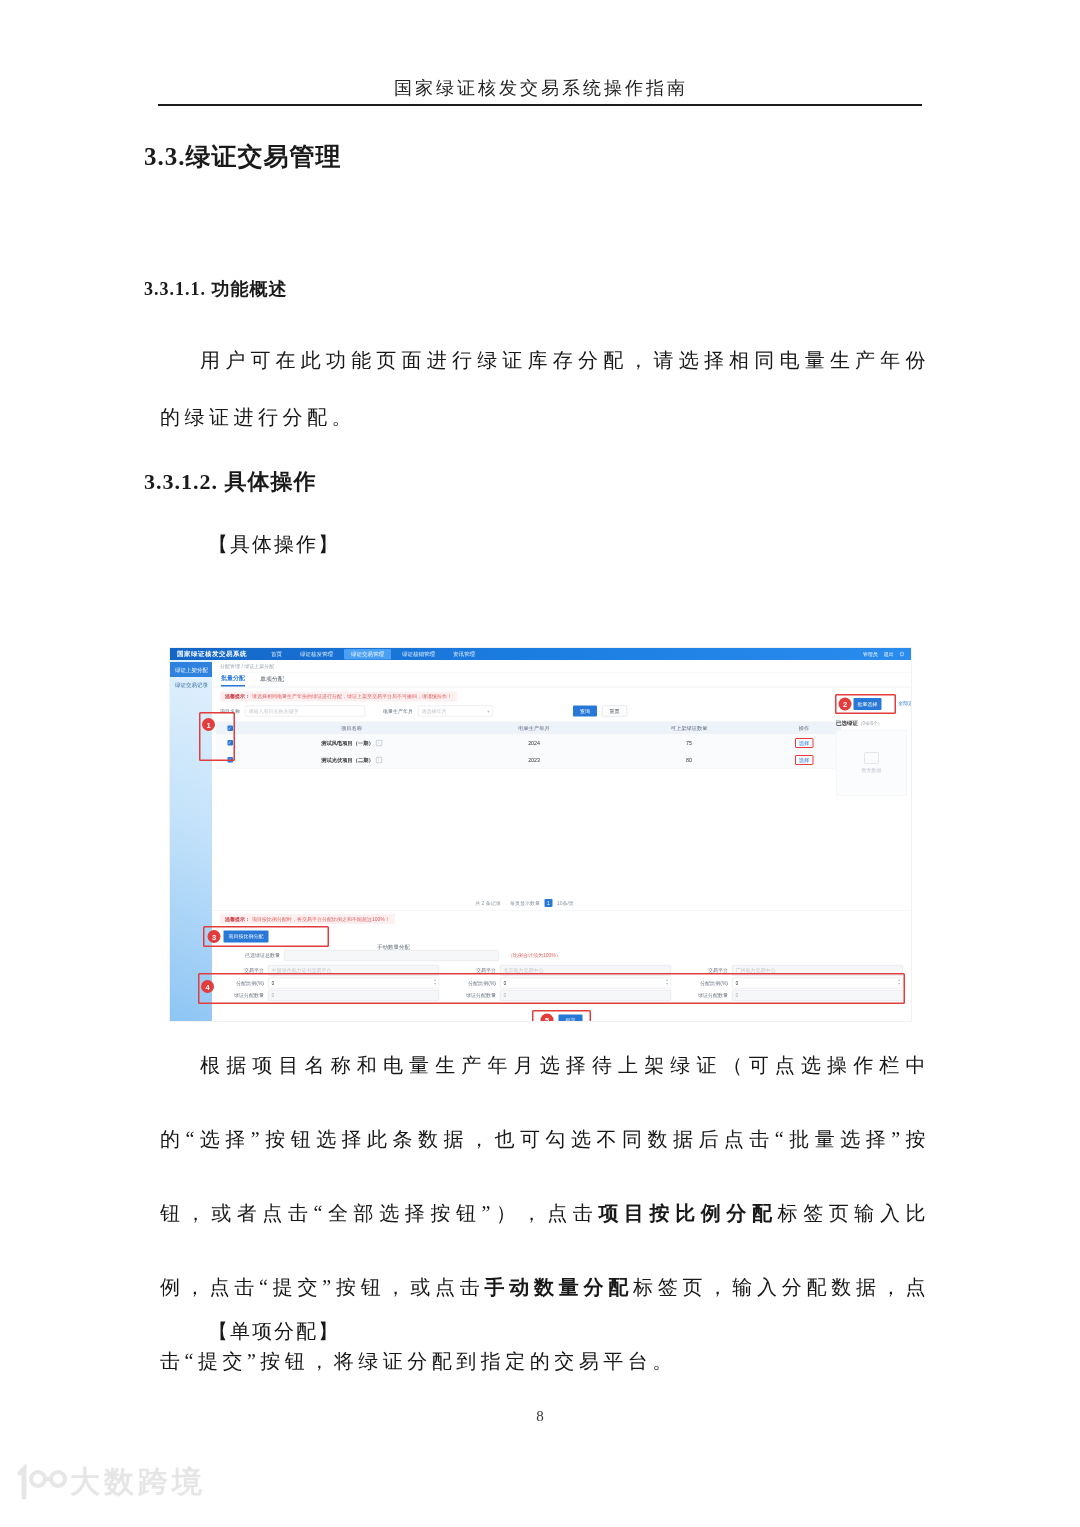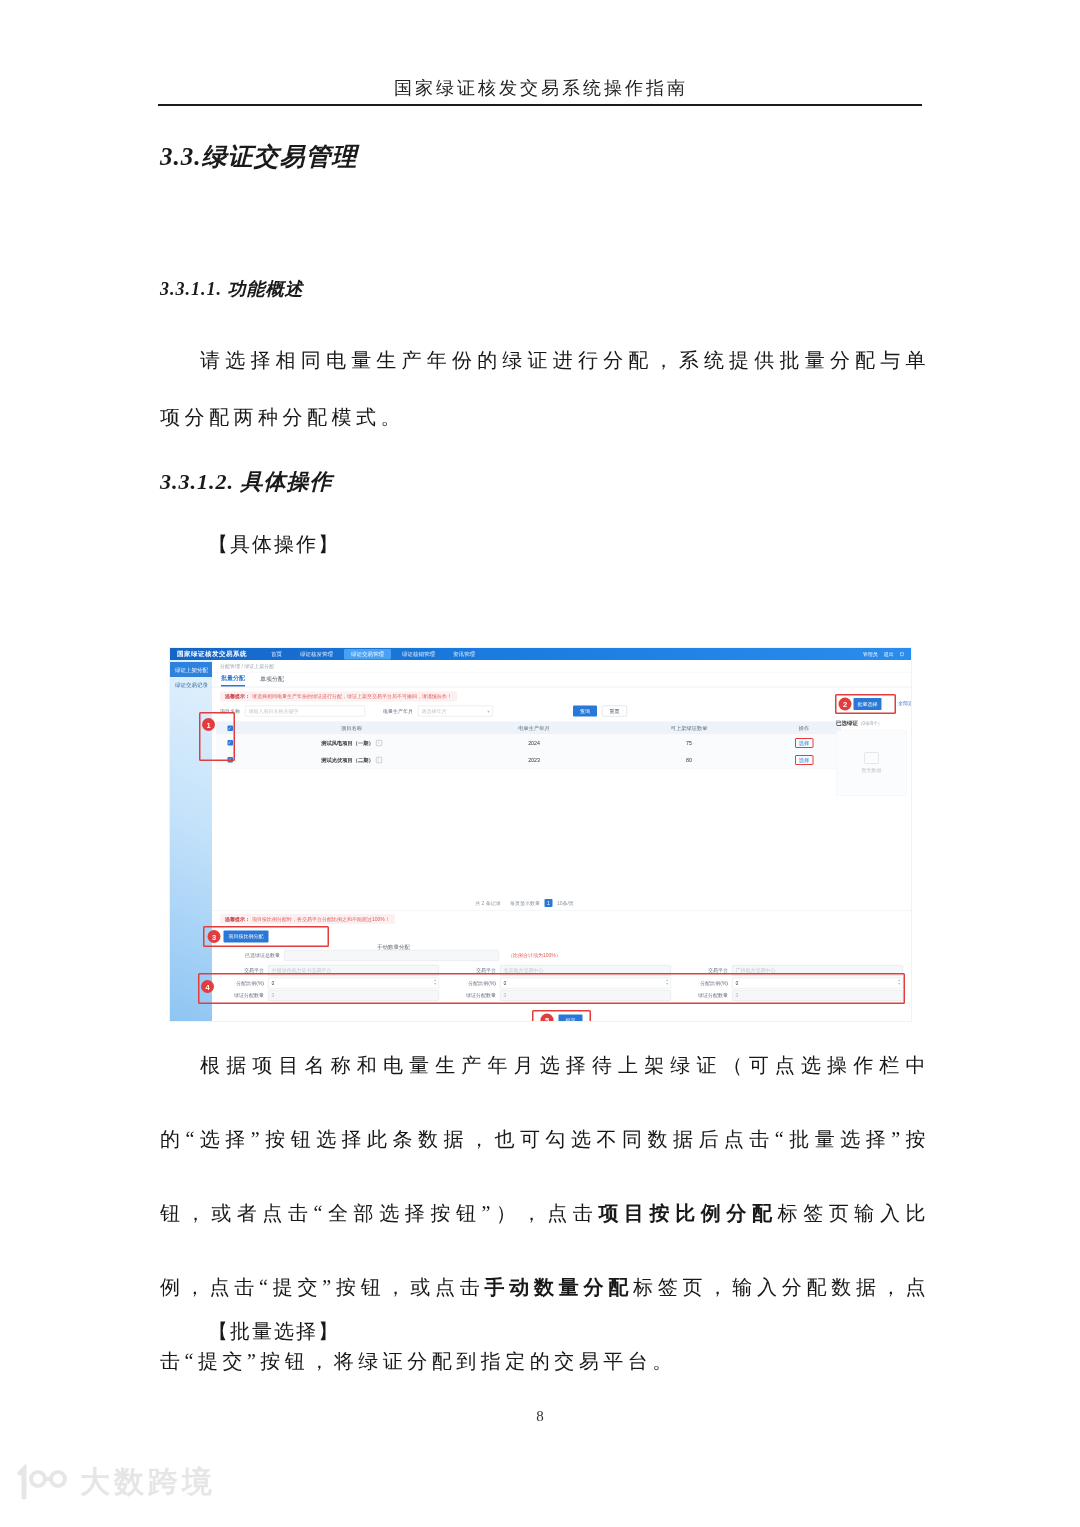--- a/index.html
+++ b/index.html
@@ -3,36 +3,36 @@
 <meta charset="utf-8">
 <style>
   html,body{margin:0;padding:0;background:#fff;}
   .page{position:relative;width:1080px;height:1527px;background:#fff;overflow:hidden;
         font-family:"Liberation Serif",serif;color:#1a1a1a;}
 
   
   .doc-header{position:absolute;top:76px;left:160px;width:762px;text-align:center;
               font-size:18px;letter-spacing:3px;color:#222;}
   .doc-rule{position:absolute;top:104px;left:158px;width:764px;height:2px;background:#1c1c1c;}
-  .h-sec{position:absolute;left:160px;font-weight:bold;letter-spacing:1px;font-style:italic;}
+  .h-sec{position:absolute;left:144px;font-weight:bold;letter-spacing:1px;}
   .h1a{top:140px;font-size:25px;}
   .h1b{top:208px;font-size:25px;}
   .h2a{top:277px;font-size:18px;}
   .h2b{top:467px;font-size:22px;}
   .doc-p{position:absolute;left:160px;width:770px;font-size:20px;line-height:57px;
          letter-spacing:4.5px;text-align:justify;color:#181818;}
   .p1{top:332px;text-indent:2em;}
   .p2{top:586px;text-indent:2em;letter-spacing:3px;}
   .p3{top:1028px;text-indent:2em;line-height:74px;}
   .bracket{position:absolute;left:208px;font-size:20px;letter-spacing:2px;color:#181818;}
   .bk1{top:531px;}
   .bk2{top:1318px;}
   .page-num{position:absolute;top:1408px;left:0;width:1080px;text-align:center;
             font-size:15px;color:#333;}
-  .watermark{position:absolute;left:14px;top:1462px;display:flex;align-items:center;gap:10px;
+  .watermark{position:absolute;left:14px;top:1462px;display:flex;align-items:center;
              color:#e4e4e4;}
   .watermark .wm-text{font-family:"Liberation Sans",sans-serif;font-size:30px;font-weight:bold;
                       letter-spacing:4px;color:#e6e6e6;}
 
   
   .shot{position:absolute;left:170px;top:648px;width:741px;height:373px;overflow:hidden;
         box-shadow:0 0 0 1px #f2f2f2;}
   .app{position:relative;width:1482px;height:746px;transform:scale(.5);transform-origin:top left;
        font-family:"Liberation Sans",sans-serif;background:#fff;filter:blur(.35px);}
 
@@ -149,21 +149,21 @@
 <body>
 
 <div class="page">
 
   <div class="doc-header">国家绿证核发交易系统操作指南</div>
   <div class="doc-rule"></div>
 
   <div class="h-sec h1a">3.3.绿证交易管理</div>
   <div class="h-sec h2a">3.3.1.1. 功能概述</div>
 
-  <div class="doc-p p1">请选择相同电量生产年份的绿证进行分配，系统提供批量分配与单项分配两种分配模式。</div>
+  <div class="doc-p p1">用户可在此功能页面进行绿证库存分配，请选择相同电量生产年份的绿证进行分配。</div>
 
   <div class="h-sec h2b">3.3.1.2. 具体操作</div>
   <div class="bracket bk1">【具体操作】</div>
 
 
   <div class="shot">
     <div class="app">
 
       <div class="topbar">
         <span class="logo">国家绿证核发交易系统</span>
@@ -352,21 +352,21 @@
       </div>
 
       <div class="ann-box box4"></div>
       <span class="ann-circle cir4">4</span>
 
     </div>
   </div>
 
   <div class="doc-p p3"><span>根据项目名称和电量生产年月选择待上架绿证（可点选操作栏中的“选择”按钮选择此条数据，也可勾选不同数据后点击“批量选择”按钮，或者点击“全部选择按钮”），点击</span><b>项目按比例分配</b><span>标签页输入比例，点击“提交”按钮，或点击</span><b>手动数量分配</b><span>标签页，输入分配数据，点击“提交”按钮，将绿证分配到指定的交易平台。</span></div>
 
-  <div class="bracket bk2">【批量选择】</div>
+  <div class="bracket bk2">【单项分配】</div>
 
   <div class="page-num">8</div>
 
   <div class="watermark">
     <svg width="56" height="40" viewBox="0 0 56 40">
       <path d="M6 10 L10 6 L10 34" stroke="#e6e6e6" stroke-width="5" fill="none" stroke-linecap="round"></path>
       <circle cx="24" cy="16" r="7" stroke="#e6e6e6" stroke-width="4" fill="none"></circle>
       <circle cx="44" cy="16" r="7" stroke="#e6e6e6" stroke-width="4" fill="none"></circle>
       <path d="M31 16 L37 16" stroke="#e6e6e6" stroke-width="4"></path>
     </svg>

